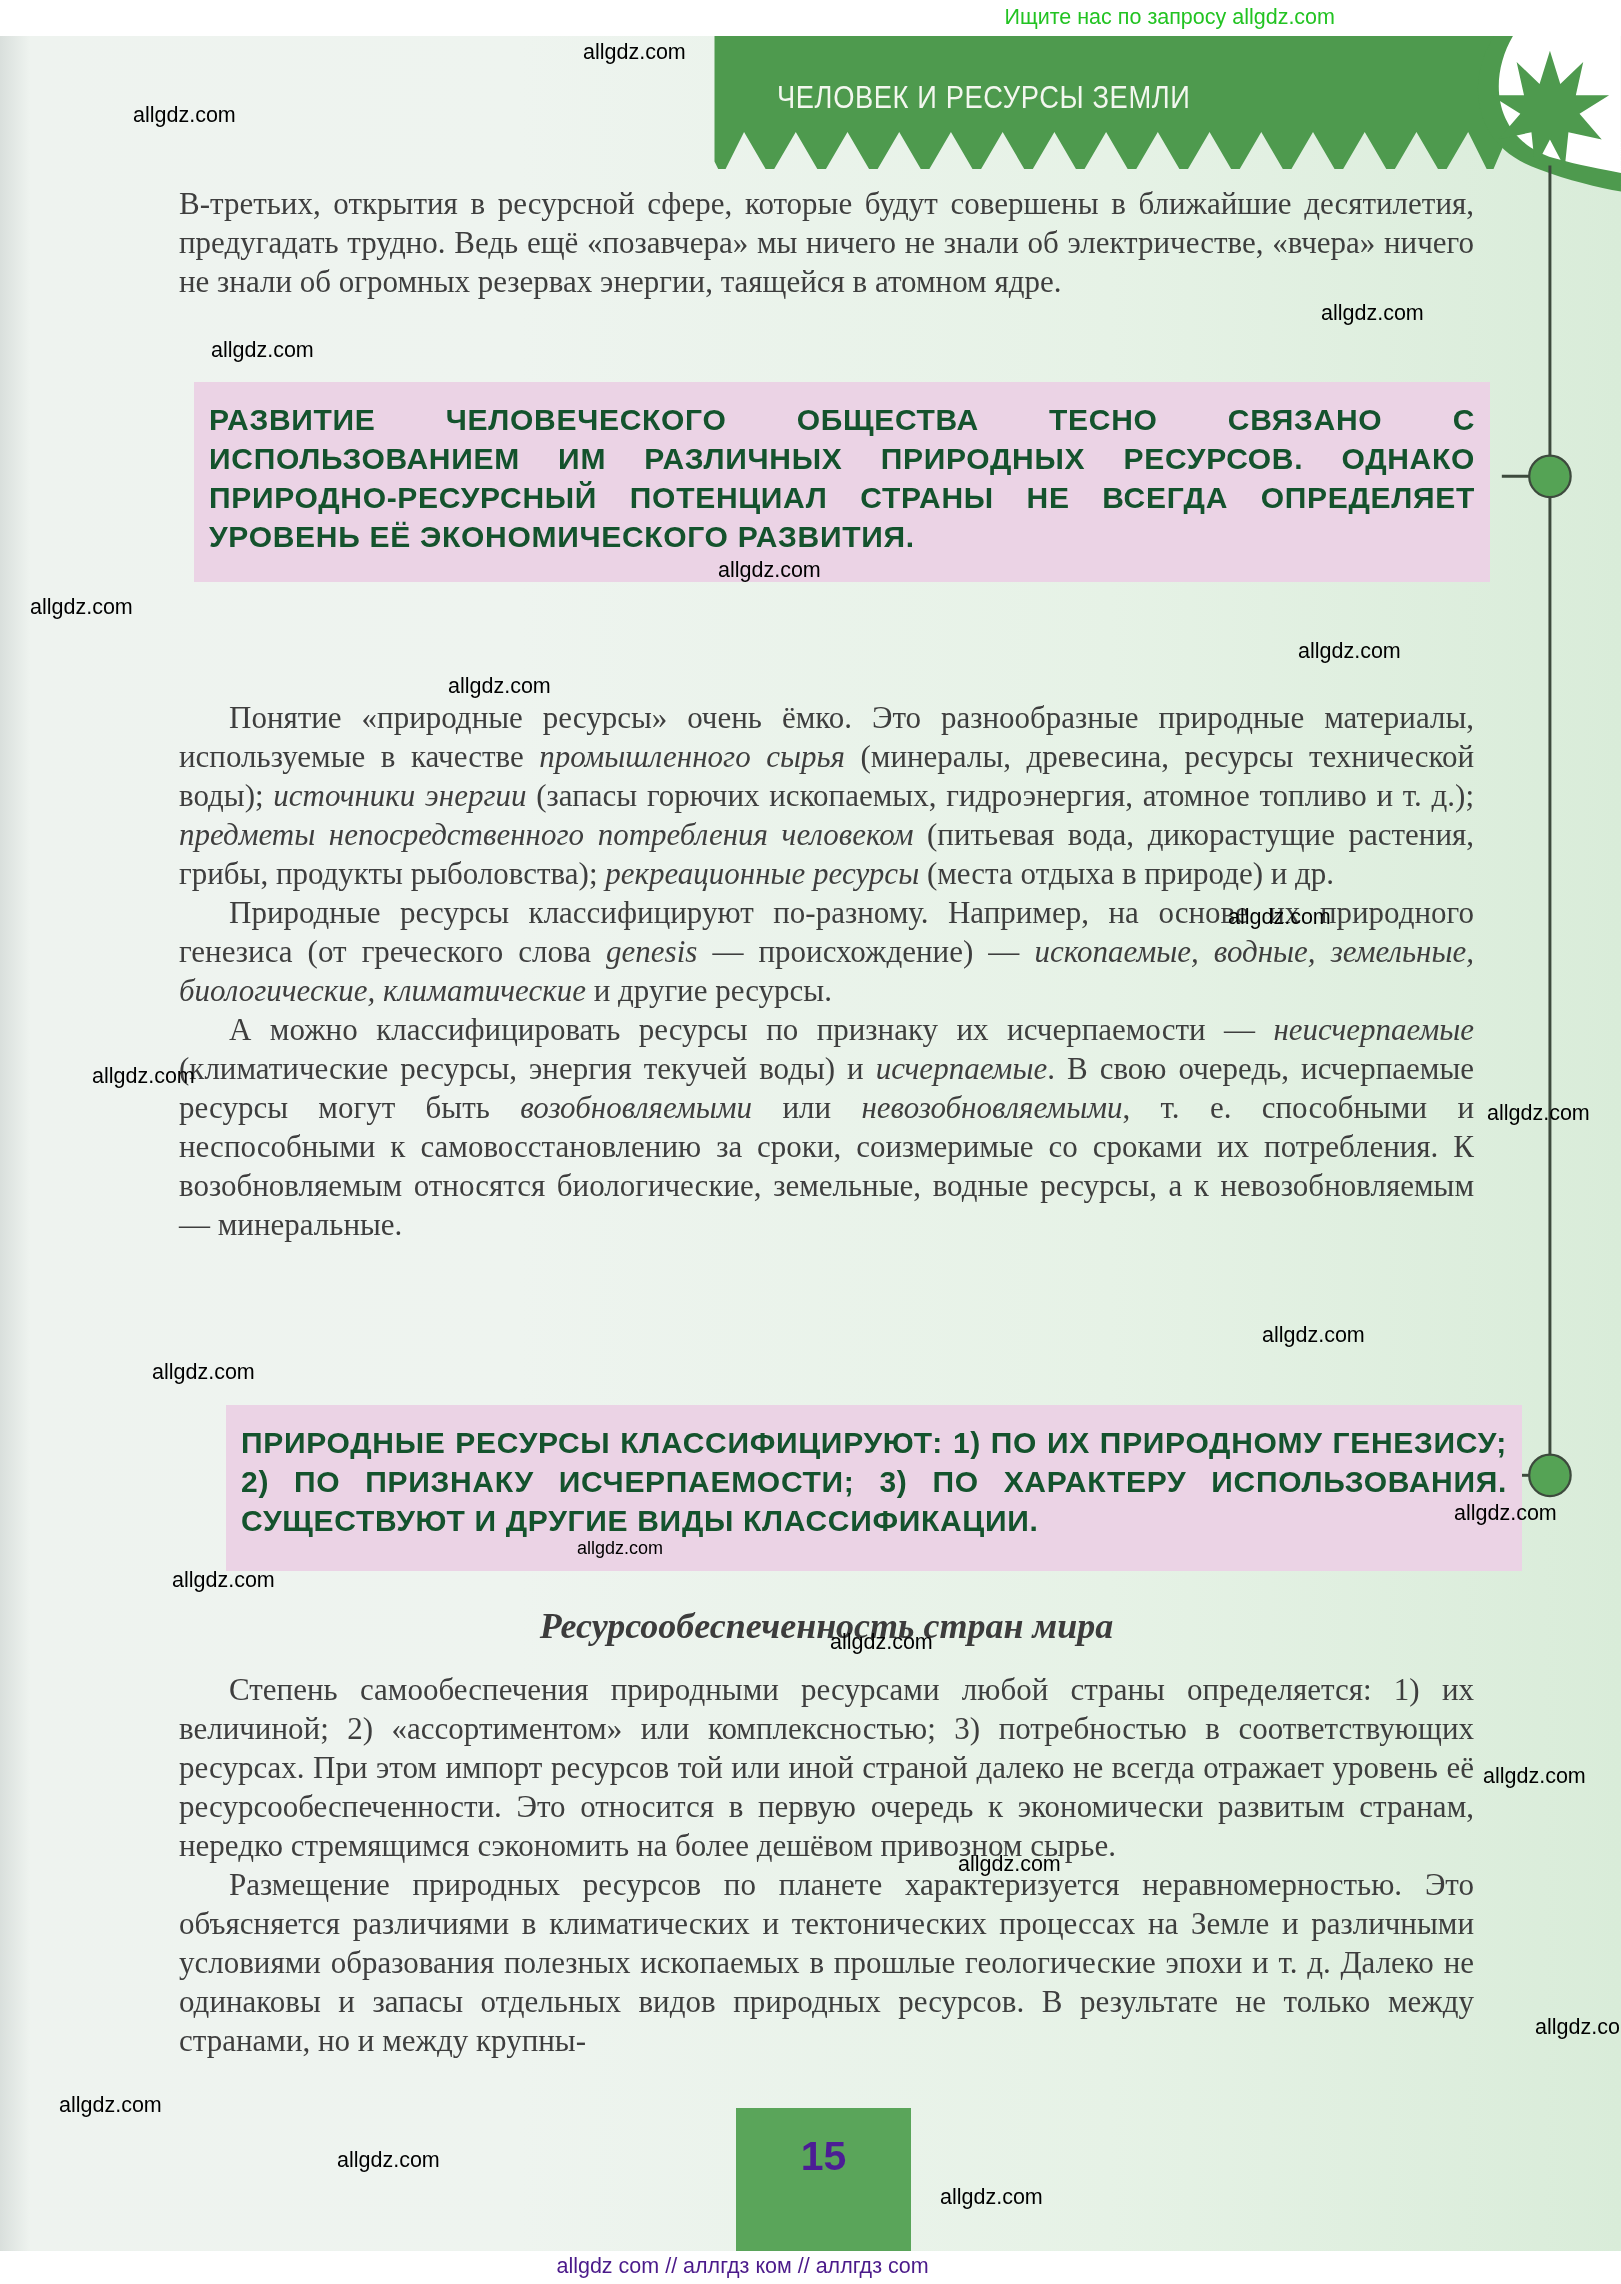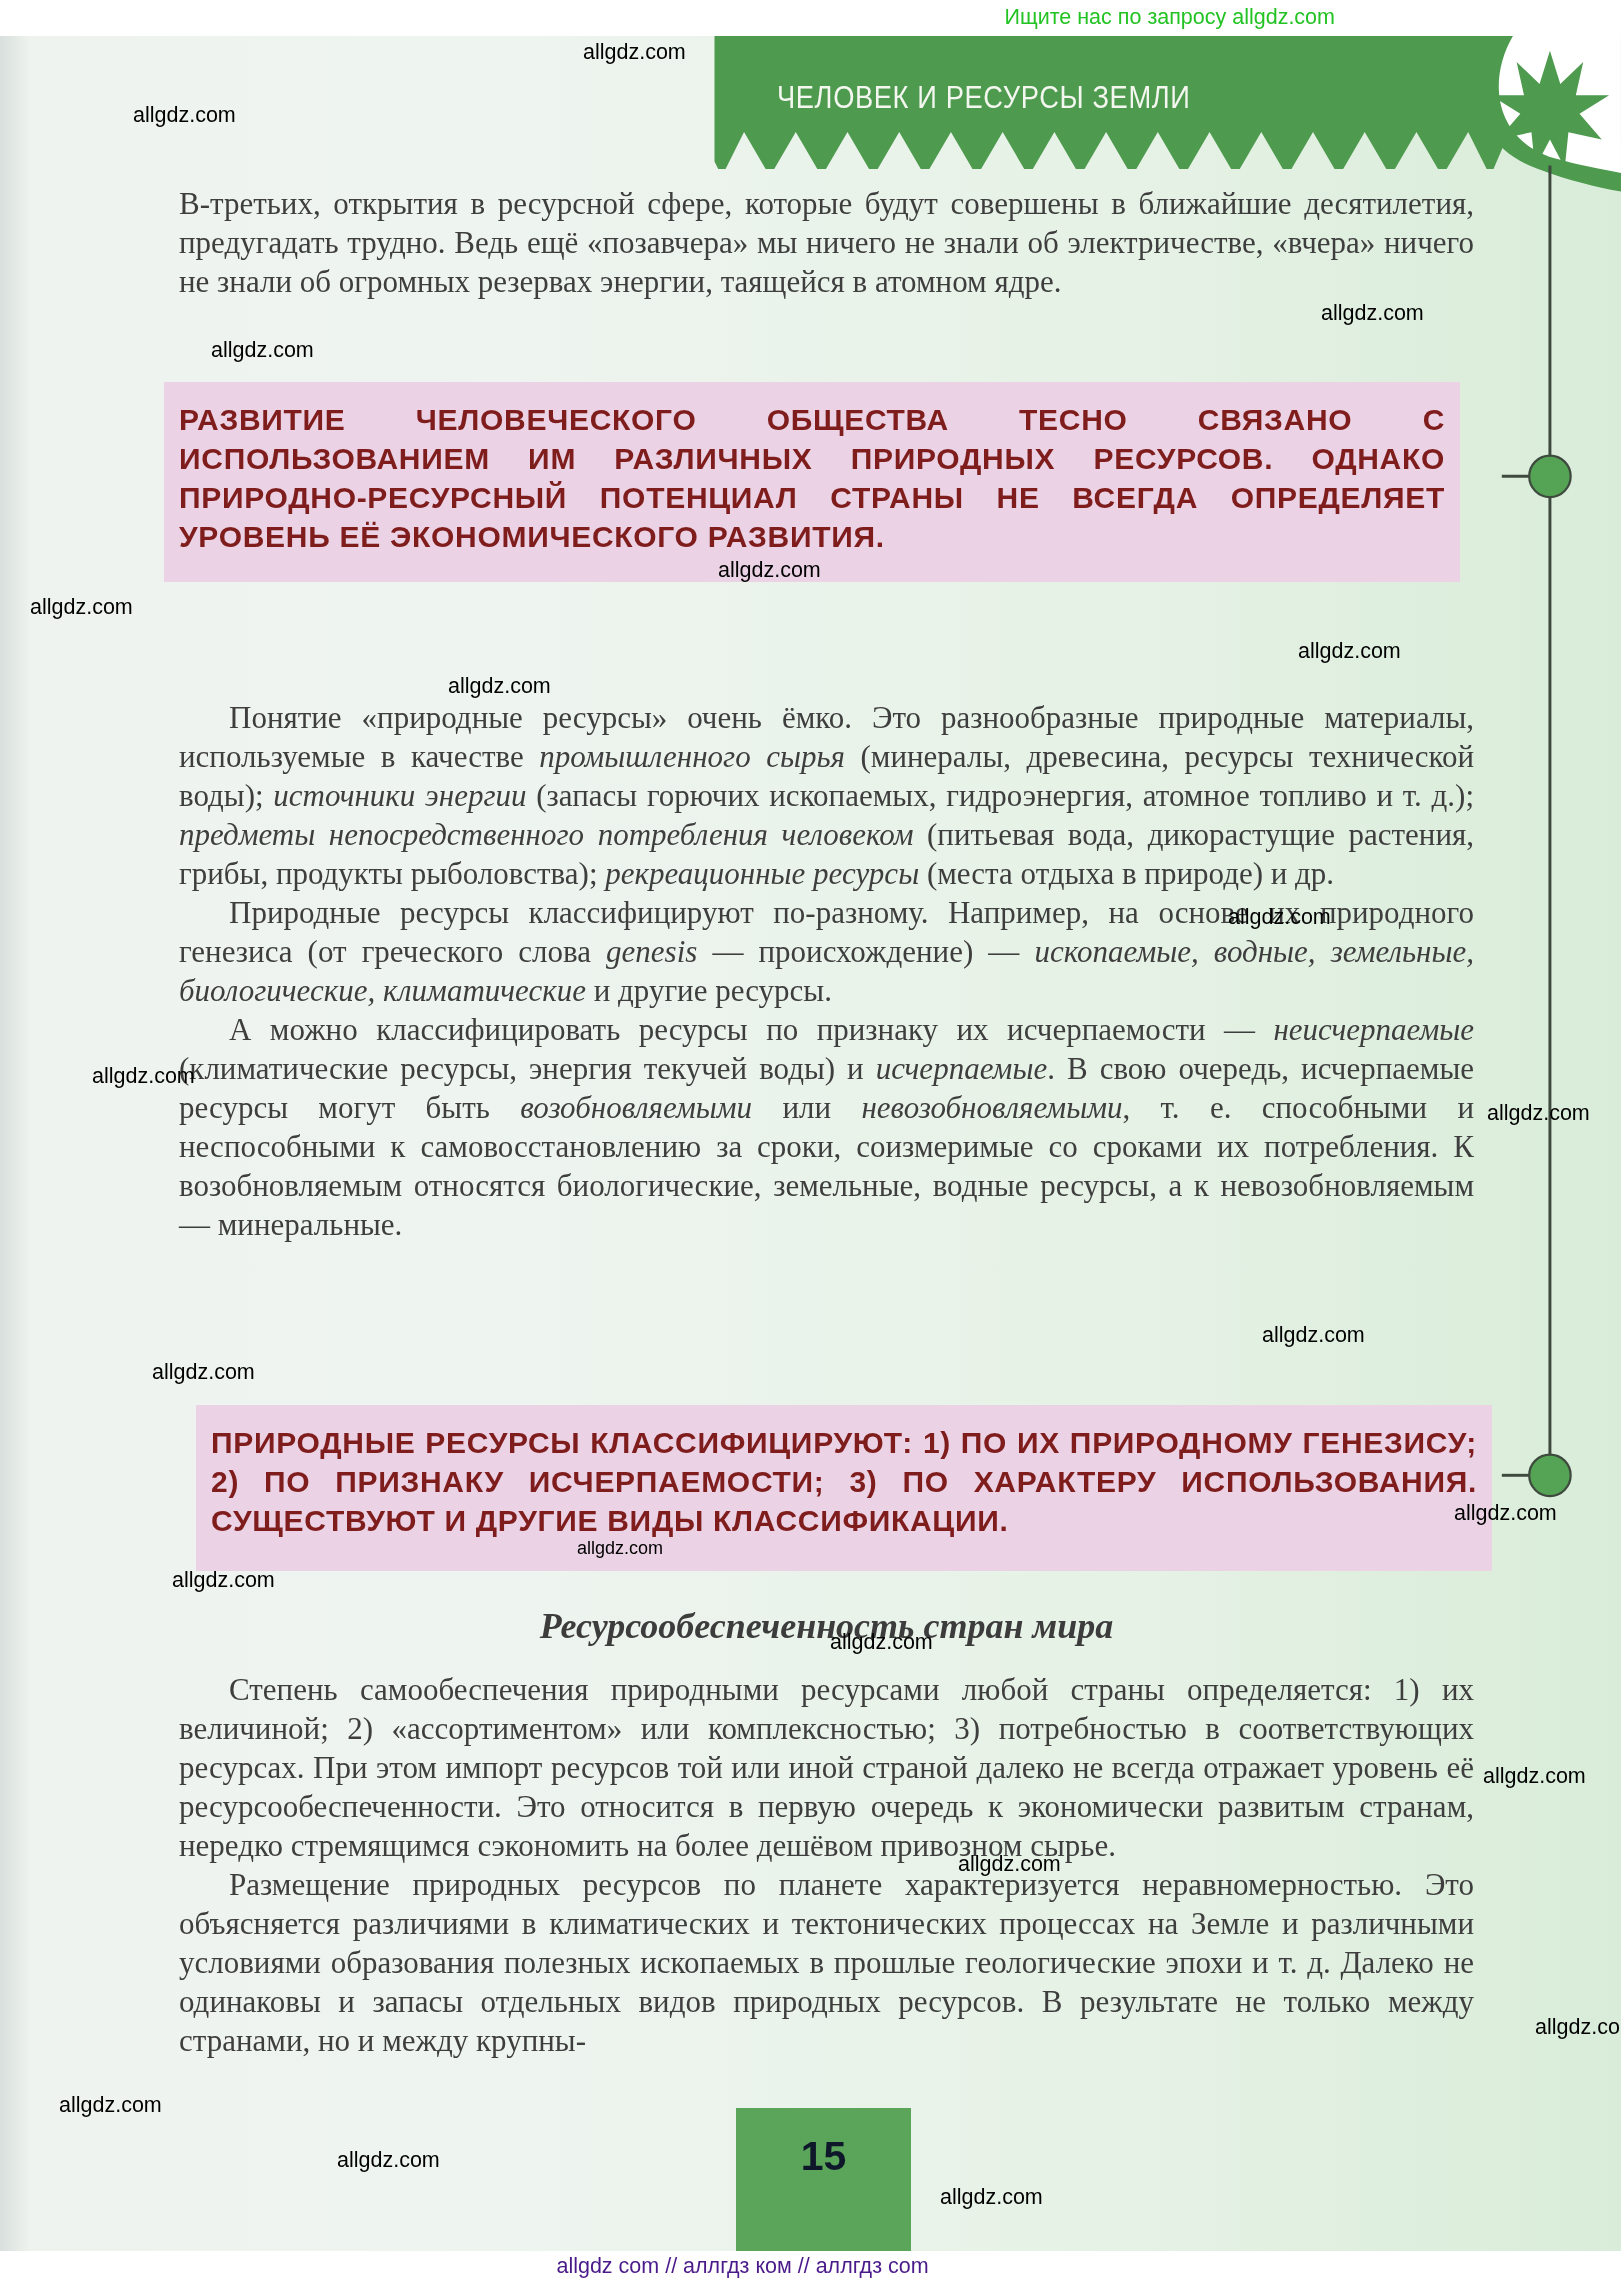--- a/index.html
+++ b/index.html
@@ -32,39 +32,39 @@
   }
   .deco { position: absolute; left: 1450px; top: 0; }
   .body-text {
     position: absolute; left: 179px; width: 1295px;
     font-size: 31px; line-height: 39px; color: #3e3e3e; text-align: justify;
   }
   .body-text p { margin: 0; text-indent: 50px; }
   .body-text p.noindent { text-indent: 0; }
   .body-text i { font-style: italic; }
   .callout {
-    position: absolute; left: 164px; width: 1296px; background: #ebd3e5;
+    position: absolute; left: 194px; width: 1296px; background: #ebd3e5;
     font-family: "Liberation Sans", sans-serif; font-weight: bold;
-    font-size: 30px; line-height: 39px; color: #7f1d1d; text-align: justify;
+    font-size: 30px; line-height: 39px; color: #14532d; text-align: justify;
     padding: 18px 15px 16.3px 15px; box-sizing: border-box; letter-spacing: 0.7px;
   }
   .section-title {
     position: absolute; left: 179px; width: 1295px; text-align: center;
     font-size: 36px; font-weight: bold; color: #3c3c3c;
   }
   .wm {
     position: absolute; font-family: "Liberation Sans", sans-serif; font-size: 21.5px; color: #000;
     white-space: nowrap;
   }
   .page-num-box {
     position: absolute; left: 736px; top: 2072px; width: 175px; height: 148px; background: #5aa55a;
   }
   .page-num {
     position: absolute; left: 0; width: 175px; top: 25px; text-align: center;
-    font-family: "Liberation Sans", sans-serif; font-weight: bold; font-size: 41px; color: #0f172a;
+    font-family: "Liberation Sans", sans-serif; font-weight: bold; font-size: 41px; color: #4c1d95;
   }
   .bottom-banner {
     position: absolute; left: 0; top: 2251px; width: 1485px; height: 33px; background: #fff; text-align: center;
   }
   .bottom-banner span {
     font-family: "Liberation Sans", sans-serif; font-size: 21.5px; color: #4b1a8a; line-height: 30px;
   }
 </style>
 </head>
 <body>

